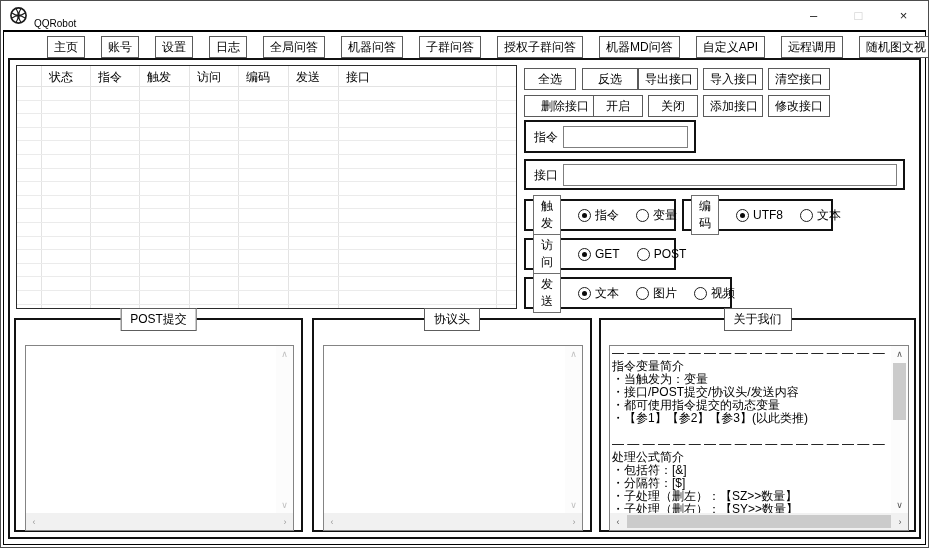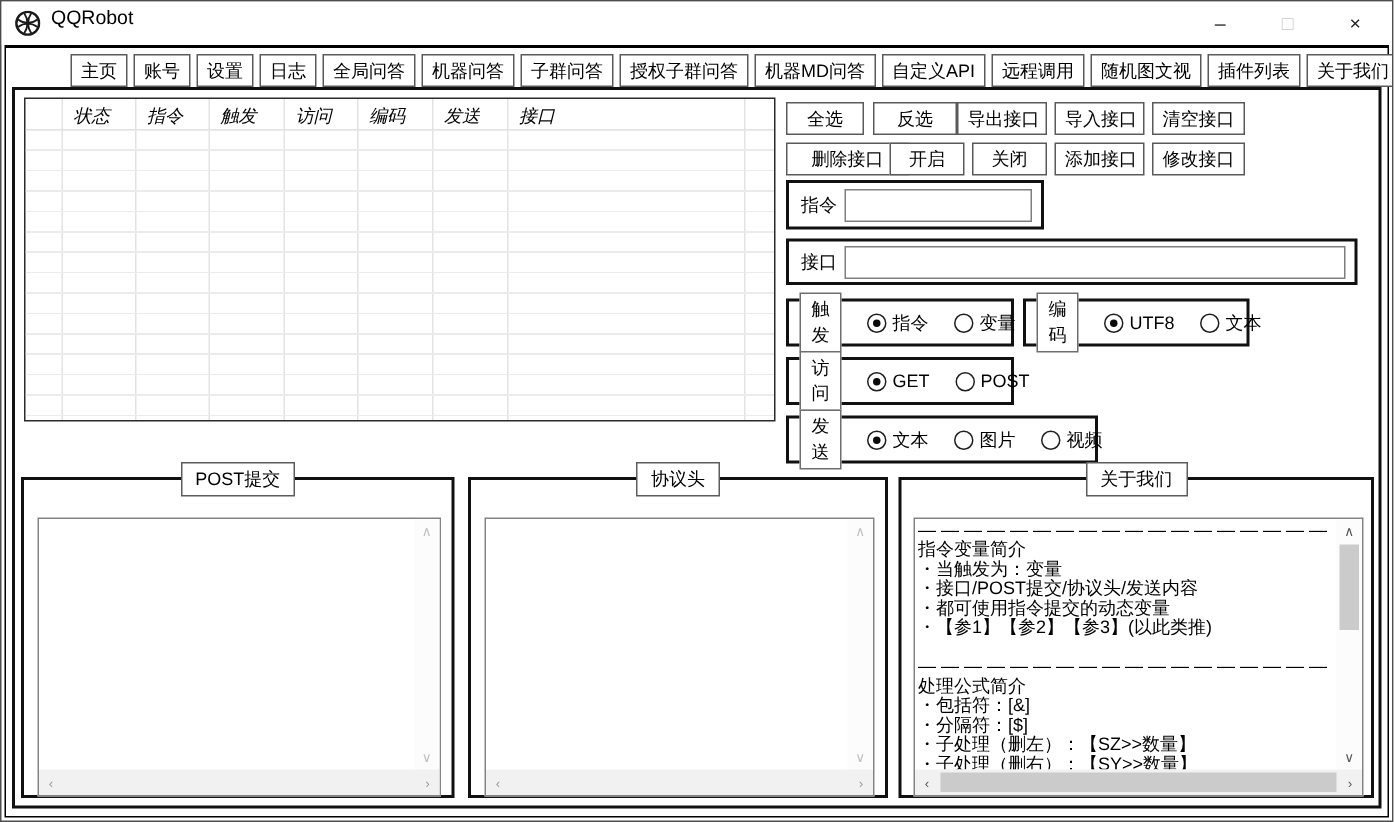--- a/index.html
+++ b/index.html
@@ -2,35 +2,35 @@
 <html><head>
 <meta charset="utf-8">
 <style>
   html,body{margin:0;padding:0;background:#bfbfbf;}
   *{box-sizing:border-box;}
   .window{position:relative;width:929px;height:548px;background:#fff;border:1px solid #4d4d4d;
     font-family:"Liberation Sans","DejaVu Sans",sans-serif;color:#000;overflow:hidden;}
   
   .titlebar{position:absolute;left:0;top:0;right:0;height:29px;background:#fff;}
   .app-icon{position:absolute;left:9px;top:6px;width:17px;height:17px;}
-  .title-text{position:absolute;left:33px;top:3px;font-size:13px;}
+  .title-text{position:absolute;left:33px;top:17px;font-size:10px;}
   .win-controls{position:absolute;right:2px;top:0;height:29px;display:flex;}
   .win-btn{width:45px;height:29px;display:flex;align-items:center;justify-content:center;font-size:13px;color:#222;}
   .win-btn.max{color:#c9c9c9;}
   
   .client-frame{position:absolute;left:2px;top:29px;right:2px;bottom:2px;border:1px solid #000;}
   .client-frame{border-width:2px 1px 1px 1px;}
   
-  .toolbar{position:absolute;left:11px;top:4px;right:4px;height:33px;display:flex;gap:4px;padding-left:32px;}
+  .toolbar{position:absolute;left:11px;top:4px;right:4px;height:33px;display:flex;gap:16px;padding-left:32px;}
   button.btn{background:#fff;border:1px solid #5a5a5a;font-family:inherit;font-size:12px;color:#000;
     padding:0 6px;height:22px;line-height:20px;white-space:nowrap;}
   
   .main-frame{position:absolute;left:4px;top:26px;width:913px;height:481px;border:2px solid #111;background:#fff;}
   
-  .grid{position:absolute;left:6px;top:5px;width:501px;height:216px;border:1px solid #2b2b2b;background:#fff;overflow:hidden;font-style:italic;}
+  .grid{position:absolute;left:6px;top:5px;width:501px;height:244px;border:1px solid #2b2b2b;background:#fff;overflow:hidden;}
   .grid .vline{position:absolute;top:0;bottom:0;width:1px;background:#e3e3e3;}
   .grid .rows{position:absolute;left:0;right:0;top:20px;bottom:0;border-top:1px solid #e3e3e3;
     background:repeating-linear-gradient(to bottom,transparent 0px,transparent 12.6px,#ebebeb 12.6px,#ebebeb 13.6px);}
   .grid .hcell{position:absolute;top:3px;font-size:12px;}
   
   .act{position:absolute;height:21px;}
   
   .fgroup{position:absolute;border:2px solid #111;background:#fff;}
   .fgroup .flabel{position:absolute;left:8px;top:50%;transform:translateY(-50%);font-size:12px;}
   .fgroup input{position:absolute;left:37px;right:6px;top:50%;transform:translateY(-50%);height:22px;

